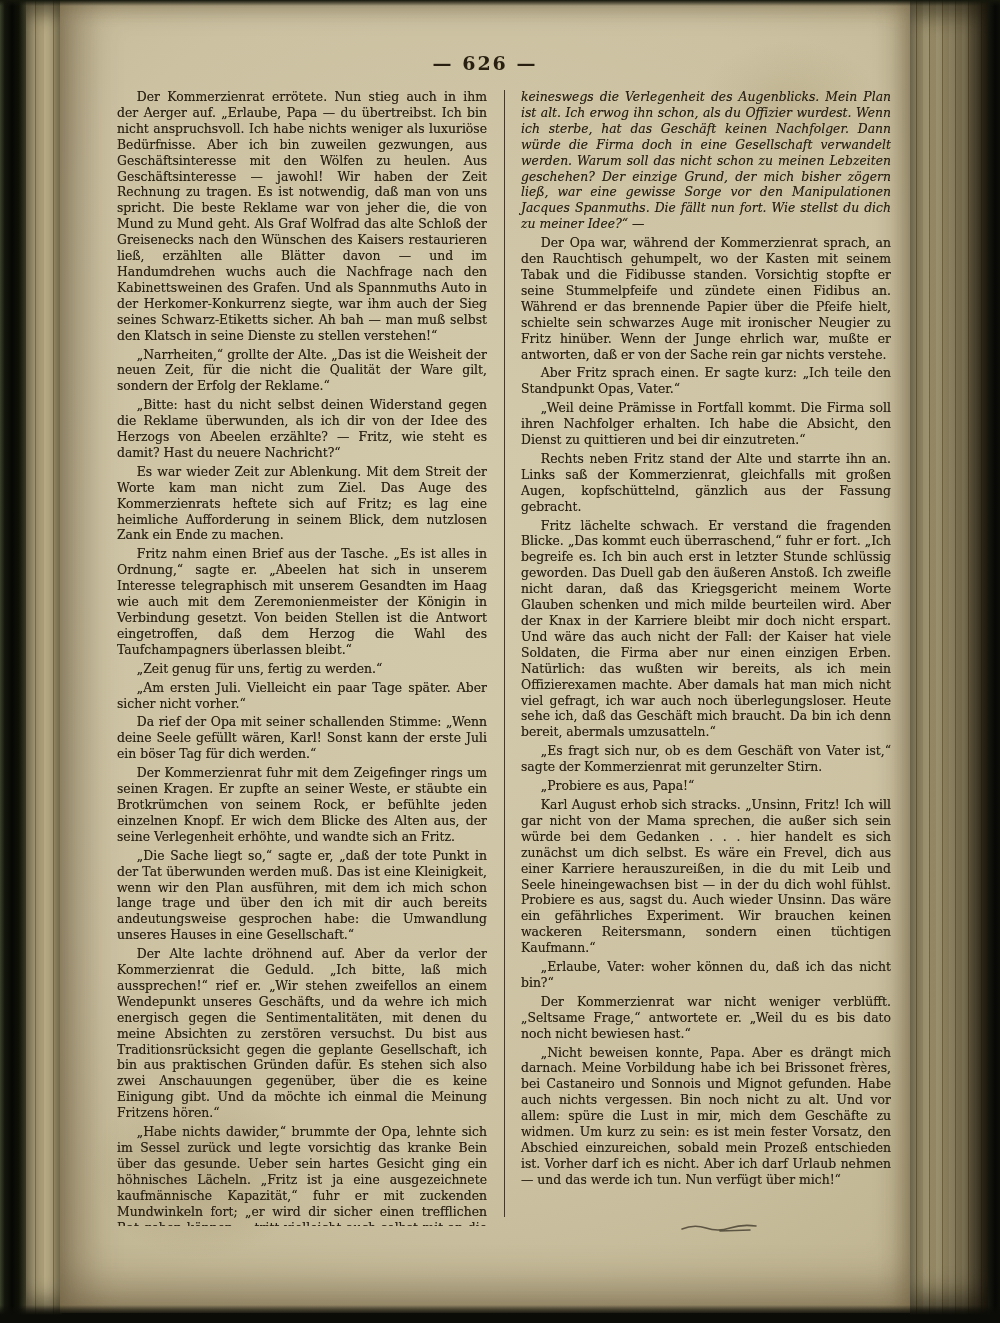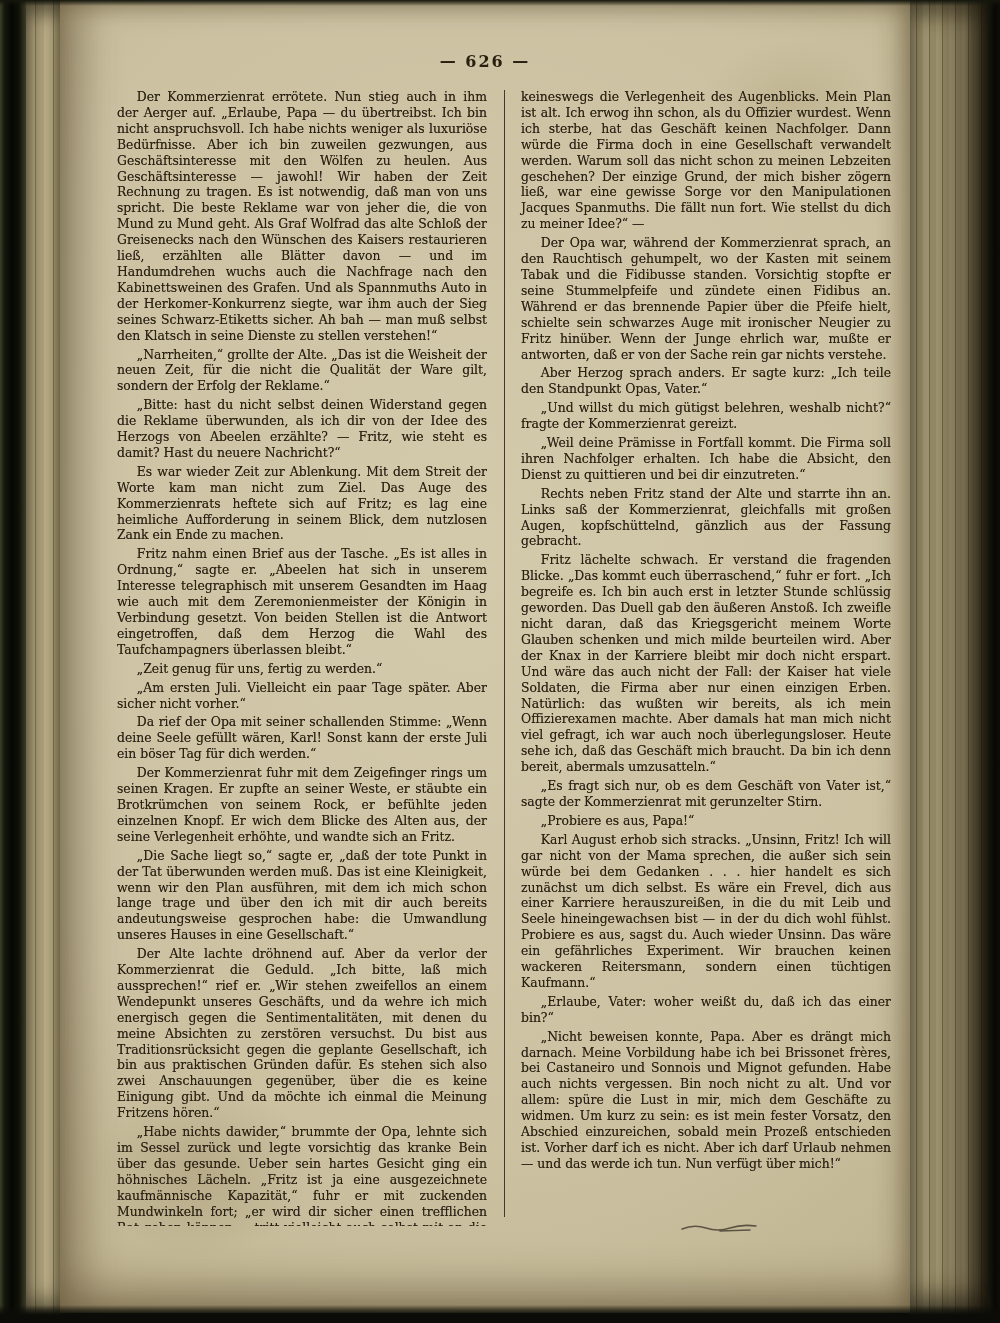--- a/index.html
+++ b/index.html
@@ -33,31 +33,31 @@
                inset -10px 0 22px rgba(64,48,20,.22),
                inset 0 -30px 36px rgba(64,48,20,.30),
                inset 0 10px 18px rgba(64,48,20,.18);}
   .stain{position:absolute;border-radius:50%;pointer-events:none;}
   .stain.a{left:640px;top:40px;width:180px;height:120px;
     background:radial-gradient(ellipse,rgba(120,96,48,.14),rgba(120,96,48,0) 70%);}
   .stain.b{left:30px;top:1080px;width:220px;height:180px;
     background:radial-gradient(ellipse,rgba(96,74,34,.16),rgba(96,74,34,0) 70%);}
 
   .page-number{position:absolute;left:0;right:0;top:52px;text-align:center;
-    font-size:16px;font-weight:bold;letter-spacing:2px;color:#281f10;}
+    font-size:19px;font-weight:bold;letter-spacing:2px;color:#281f10;}
 
   .text-area{position:absolute;left:54px;right:16px;top:86px;bottom:26px;
     display:flex;justify-content:space-between;}
   .col{width:376px;height:1140px;overflow:hidden;}
   .divider{width:1px;background:#453824;margin:4px 0 70px 0;}
 
   .para{margin:3px;text-indent:1.6em;text-align:justify;
     font-size:12.4px;line-height:15.9px;color:#2a2113;
     text-shadow:0 0 .5px rgba(42,33,19,.55);}
-  .col-right .para:first-child{text-indent:0;}
+  .col-right .para:first-child{text-indent:0;font-style:italic;}
   .ink-mark{position:absolute;right:150px;bottom:78px;opacity:.75;}
 </style>
 </head>
 <body>
 
 <div class="scan">
 
   <div class="edge-left"></div>
   <div class="stack-left"></div>
 
@@ -82,29 +82,29 @@
           <p class="para">Der Alte lachte dröhnend auf. Aber da verlor der Kommerzienrat die Geduld. „Ich bitte, laß mich aussprechen!“ rief er. „Wir stehen zweifellos an einem Wendepunkt unseres Geschäfts, und da wehre ich mich energisch gegen die Sentimentalitäten, mit denen du meine Absichten zu zerstören versuchst. Du bist aus Traditionsrücksicht gegen die geplante Gesellschaft, ich bin aus praktischen Gründen dafür. Es stehen sich also zwei Anschauungen gegenüber, über die es keine Einigung gibt. Und da möchte ich einmal die Meinung Fritzens hören.“</p>
           <p class="para">„Habe nichts dawider,“ brummte der Opa, lehnte sich im Sessel zurück und legte vorsichtig das kranke Bein über das gesunde. Ueber sein hartes Gesicht ging ein höhnisches Lächeln. „Fritz ist ja eine ausgezeichnete kaufmännische Kapazität,“ fuhr er mit zuckenden Mundwinkeln fort; „er wird dir sicher einen trefflichen Rat geben können — tritt vielleicht auch selbst mit an die Spitze der neuen Gesellschaft und teilt dann seine Zeit zwischen seinen Pferden, seinen Geliebten, seinem Dienst und seinem Kontor. ...“</p>
         </div>
 
       <div class="divider"></div>
 
       <div class="col col-right">
         <div>
             <p class="para">keineswegs die Verlegenheit des Augenblicks. Mein Plan ist alt. Ich erwog ihn schon, als du Offizier wurdest. Wenn ich sterbe, hat das Geschäft keinen Nachfolger. Dann würde die Firma doch in eine Gesellschaft verwandelt werden. Warum soll das nicht schon zu meinen Lebzeiten geschehen? Der einzige Grund, der mich bisher zögern ließ, war eine gewisse Sorge vor den Manipulationen Jacques Spanmuths. Die fällt nun fort. Wie stellst du dich zu meiner Idee?“ —</p>
             <p class="para">Der Opa war, während der Kommerzienrat sprach, an den Rauchtisch gehumpelt, wo der Kasten mit seinem Tabak und die Fidibusse standen. Vorsichtig stopfte er seine Stummelpfeife und zündete einen Fidibus an. Während er das brennende Papier über die Pfeife hielt, schielte sein schwarzes Auge mit ironischer Neugier zu Fritz hinüber. Wenn der Junge ehrlich war, mußte er antworten, daß er von der Sache rein gar nichts verstehe.</p>
-            <p class="para">Aber Herzog sprach anders. Er sagte kurz: „Ich teile den Standpunkt Opas, Vater.“</p>
-            <p class="para">„Und willst du mich gütigst belehren, weshalb nicht?“ fragte der Kommerzienrat gereizt.</p>
+            <p class="para">Aber Fritz sprach einen. Er sagte kurz: „Ich teile den Standpunkt Opas, Vater.“</p>
             <p class="para">„Weil deine Prämisse in Fortfall kommt. Die Firma soll ihren Nachfolger erhalten. Ich habe die Absicht, den Dienst zu quittieren und bei dir einzutreten.“</p>
             <p class="para">Rechts neben Fritz stand der Alte und starrte ihn an. Links saß der Kommerzienrat, gleichfalls mit großen Augen, kopfschüttelnd, gänzlich aus der Fassung gebracht.</p>
             <p class="para">Fritz lächelte schwach. Er verstand die fragenden Blicke. „Das kommt euch überraschend,“ fuhr er fort. „Ich begreife es. Ich bin auch erst in letzter Stunde schlüssig geworden. Das Duell gab den äußeren Anstoß. Ich zweifle nicht daran, daß das Kriegsgericht meinem Worte Glauben schenken und mich milde beurteilen wird. Aber der Knax in der Karriere bleibt mir doch nicht erspart. Und wäre das auch nicht der Fall: der Kaiser hat viele Soldaten, die Firma aber nur einen einzigen Erben. Natürlich: das wußten wir bereits, als ich mein Offizierexamen machte. Aber damals hat man mich nicht viel gefragt, ich war auch noch überlegungsloser. Heute sehe ich, daß das Geschäft mich braucht. Da bin ich denn bereit, abermals umzusatteln.“</p>
             <p class="para">„Es fragt sich nur, ob es dem Geschäft von Vater ist,“ sagte der Kommerzienrat mit gerunzelter Stirn.</p>
             <p class="para">„Probiere es aus, Papa!“</p>
             <p class="para">Karl August erhob sich stracks. „Unsinn, Fritz! Ich will gar nicht von der Mama sprechen, die außer sich sein würde bei dem Gedanken . . . hier handelt es sich zunächst um dich selbst. Es wäre ein Frevel, dich aus einer Karriere herauszureißen, in die du mit Leib und Seele hineingewachsen bist — in der du dich wohl fühlst. Probiere es aus, sagst du. Auch wieder Unsinn. Das wäre ein gefährliches Experiment. Wir brauchen keinen wackeren Reitersmann, sondern einen tüchtigen Kaufmann.“</p>
-            <p class="para">„Erlaube, Vater: woher weißt du, daß ich das einer bin?“</p>
+            <p class="para">„Erlaube, Vater: woher können du, daß ich das nicht bin?“</p>
+            <p class="para">Der Kommerzienrat war nicht weniger verblüfft. „Seltsame Frage,“ antwortete er. „Weil du es bis dato noch nicht bewiesen hast.“</p>
             <p class="para">„Nicht beweisen konnte, Papa. Aber es drängt mich darnach. Meine Vorbildung habe ich bei Brissonet frères, bei Castaneiro und Sonnois und Mignot gefunden. Habe auch nichts vergessen. Bin noch nicht zu alt. Und vor allem: spüre die Lust in mir, mich dem Geschäfte zu widmen. Um kurz zu sein: es ist mein fester Vorsatz, den Abschied einzureichen, sobald mein Prozeß entschieden ist. Vorher darf ich es nicht. Aber ich darf Urlaub nehmen — und das werde ich tun. Nun verfügt über mich!“</p>
           </div>
 
       </div>
     </div>
 
     <svg class="ink-mark" width="80" height="14" viewBox="0 0 80 14">
       <path d="M2 8 Q14 3 26 7 T50 7 T76 5 M40 10 L70 9" fill="none" stroke="#3a3226" stroke-width="1.6" stroke-linecap="round"></path>
     </svg>
   </div>

